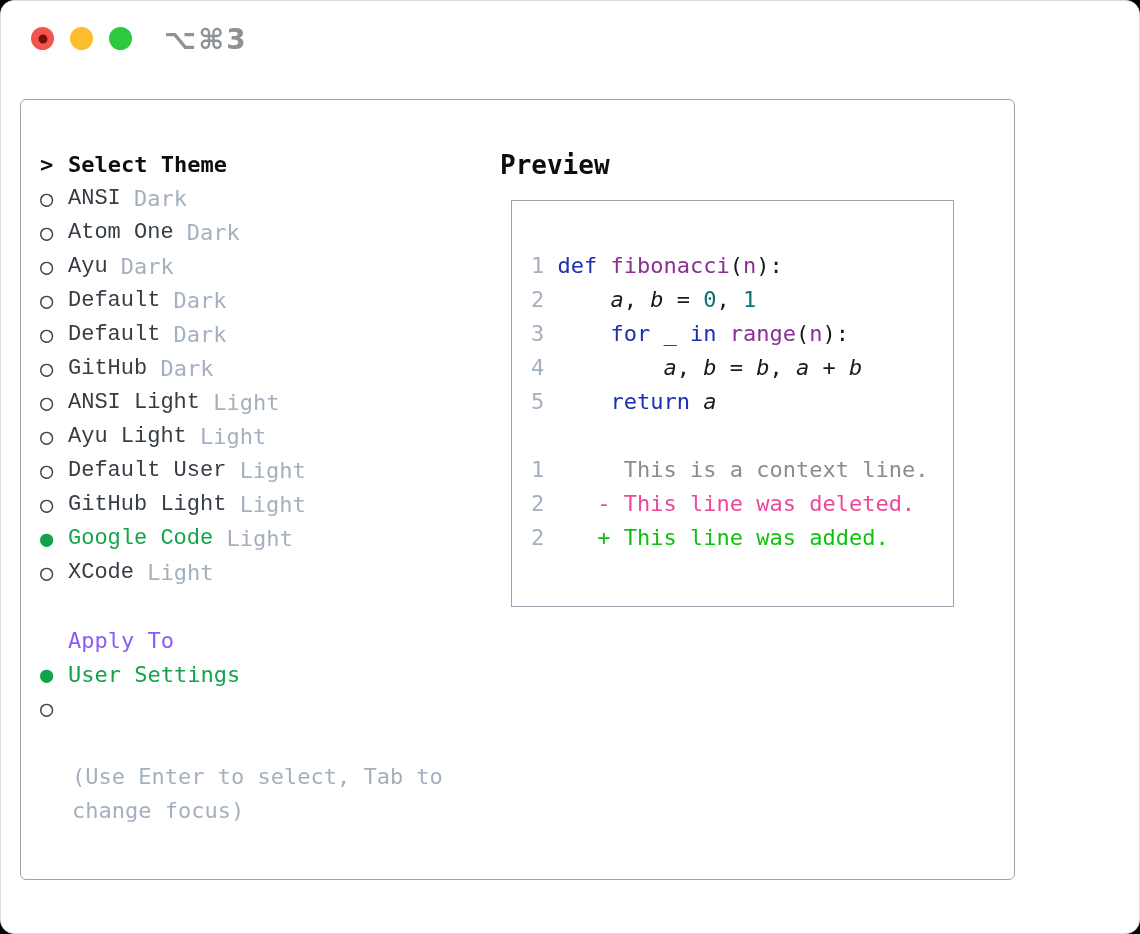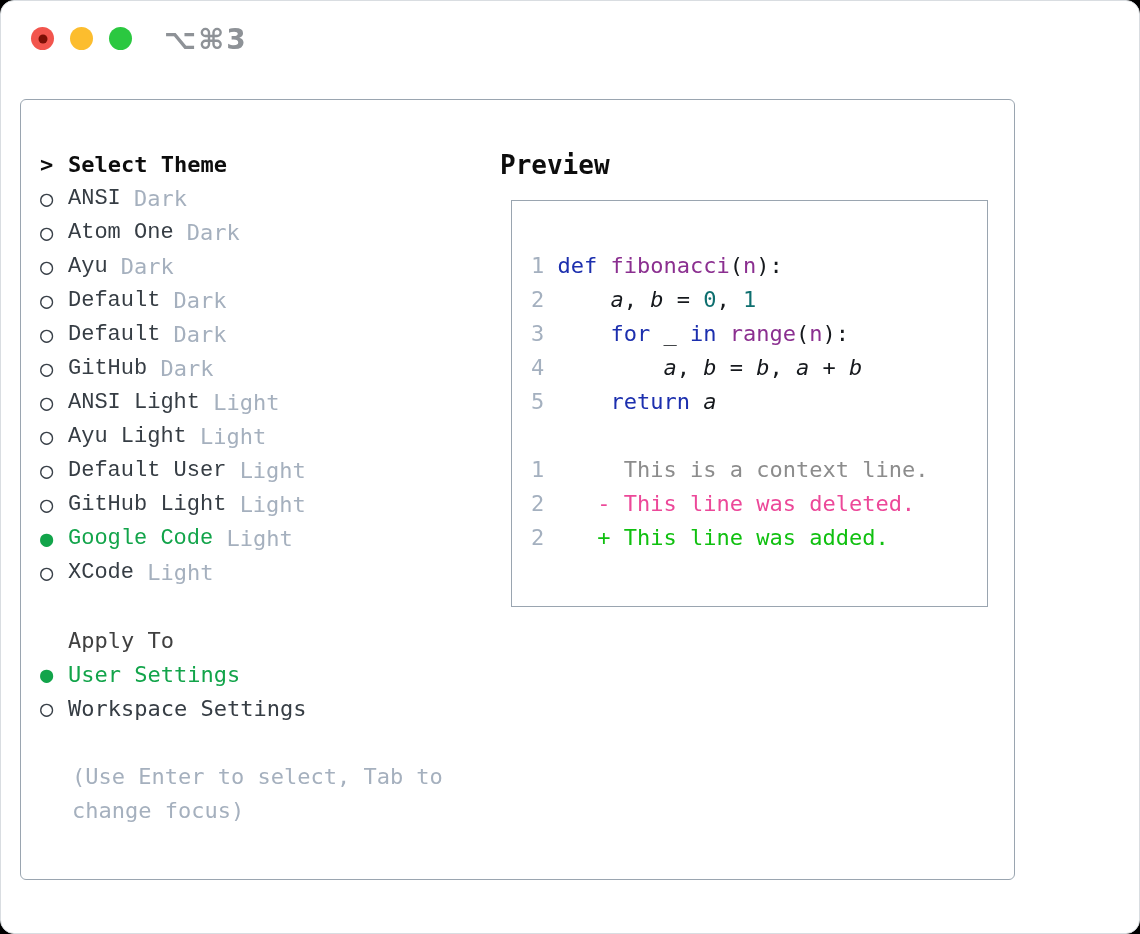--- a/index.html
+++ b/index.html
@@ -60,38 +60,38 @@
   .marker.on { color: #12a44a; }
   .hdr-marker { font-weight: bold; color: #0d0d0d; }
   .hdr-label { font-weight: bold; color: #0d0d0d; }
   .t-name { color: #363d44; font-family: Liberation Mono, monospace; }
   .t-variant { color: #a5b0be; margin-left: 13.2px; }
   .row.selected .t-name { color: #12a44a; text-align: right; }
   .opt-label { color: #363d44; }
   .row.selected .opt-label { color: #12a44a; }
 
   .apply-header { margin-top: 34px; }
-  .apply-header .hdr-label { font-weight: normal; color: #404040; }
+  .apply-header .hdr-label { font-weight: normal; color: #8b5cf6; }
 
   .hint {
     margin-top: 34px;
     max-width: 440px;
     font-size: 22px; line-height: 34px;
     color: #a5b0be;
     margin-left: 32px;
   }
 
   
   .preview-title {
     height: 34px; font-size: 26px; line-height: 34px;
     font-weight: bold; color: #0d0d0d;
   }
   .preview-box {
     margin-top: 18px; margin-left: 11px;
-    width: 477px; height: 407px;
+    width: 443px; height: 407px;
     border: 1.5px solid #9aa5b0;
     background: #fff;
     padding: 48px 0 0 19px;
     overflow: hidden;
   }
   .code-line {
     height: 34px; font-size: 22px; line-height: 34px;
     white-space: pre;
   }
   .diff-block { margin-top: 34px; }
@@ -143,21 +143,21 @@
           <div class="row"><span class="marker">○</span><span class="t-name">XCode</span><span class="t-variant">Light</span></div>
         </div>
 
       <div class="row apply-header">
         <span class="marker"></span>
         <span class="hdr-label">Apply To</span>
       </div>
 
       <div id="apply-options">
           <div class="row selected"><span class="marker on">●</span><span class="opt-label">User Settings</span></div>
-          <div class="row"><span class="marker">○</span><span class="opt-label">Workspace Settings</span></div>
+          <div class="row"><span class="marker">○</span></div>
         </div>
 
       <div class="hint">(Use Enter to select, Tab to change focus)</div>
     </div>
 
     <div class="col-right">
       <div class="preview-title">Preview</div>
       <div class="preview-box">
         <div id="code-block">
             <div class="code-line"><span class="s-ln">1</span><span class="s-pl"> </span><span class="s-kw">def</span><span class="s-pl"> </span><span class="s-fn">fibonacci</span><span class="s-pl">(</span><span class="s-fn">n</span><span class="s-pl">):</span></div>

